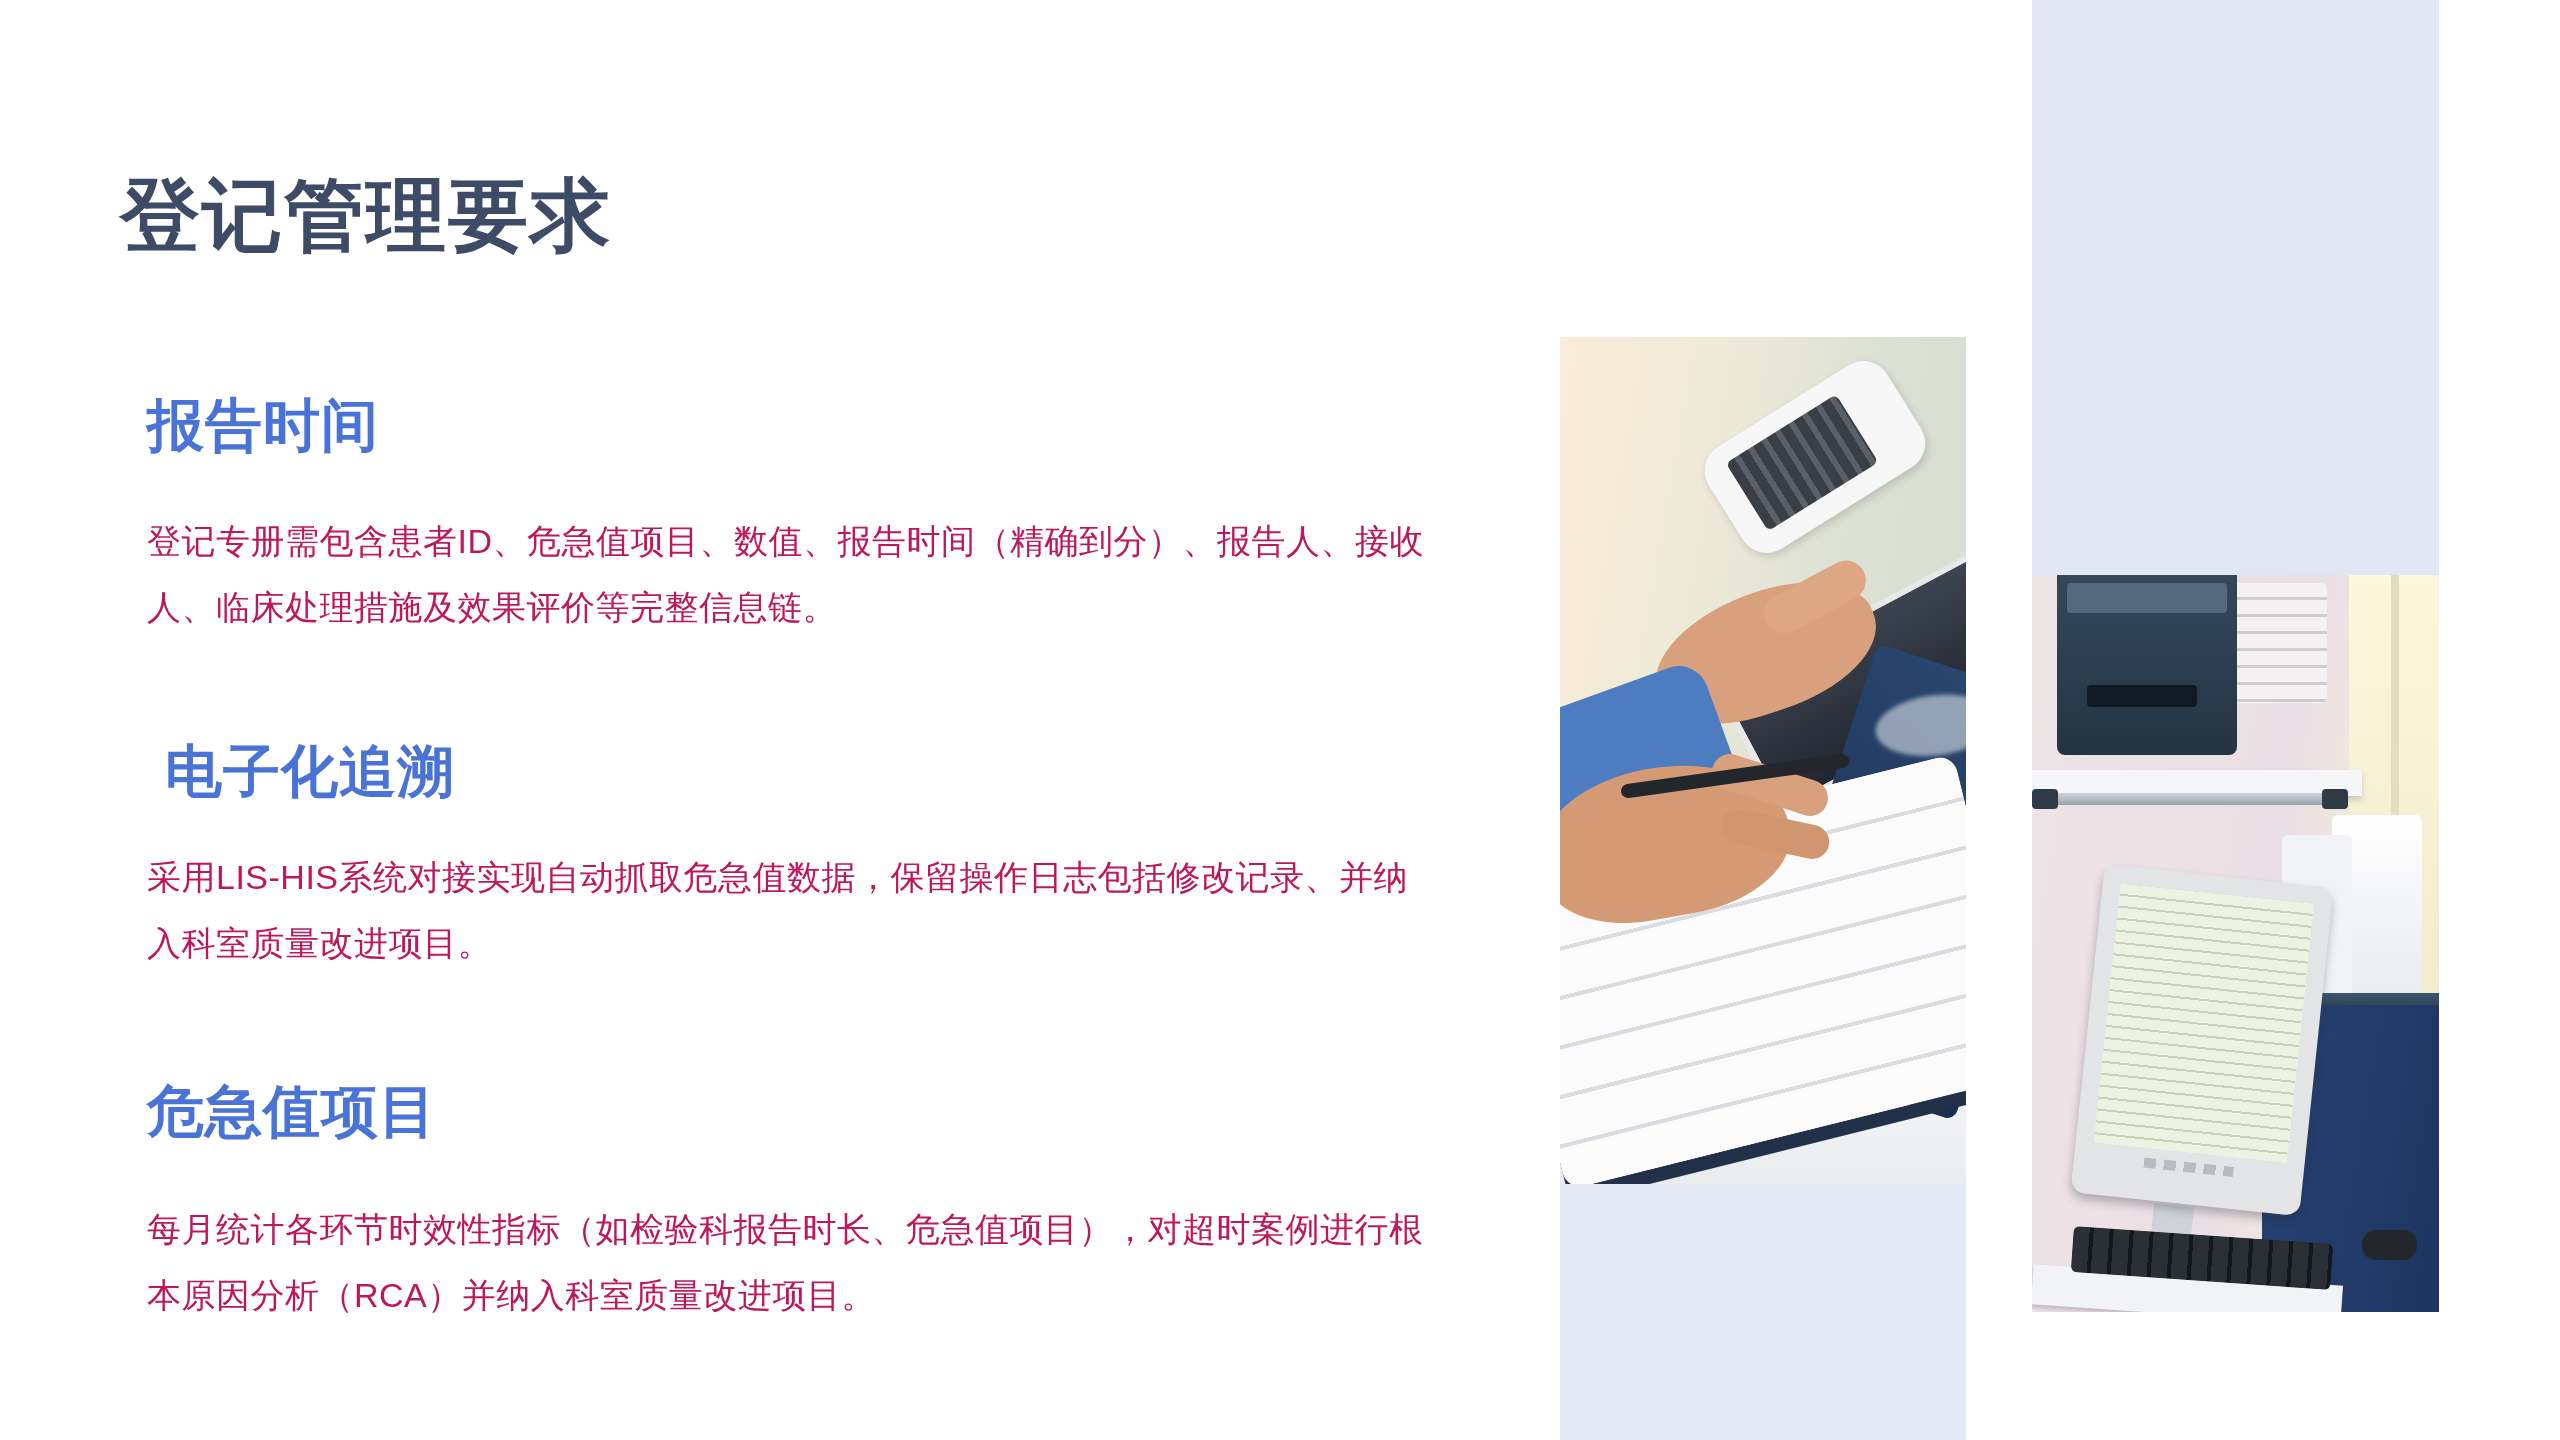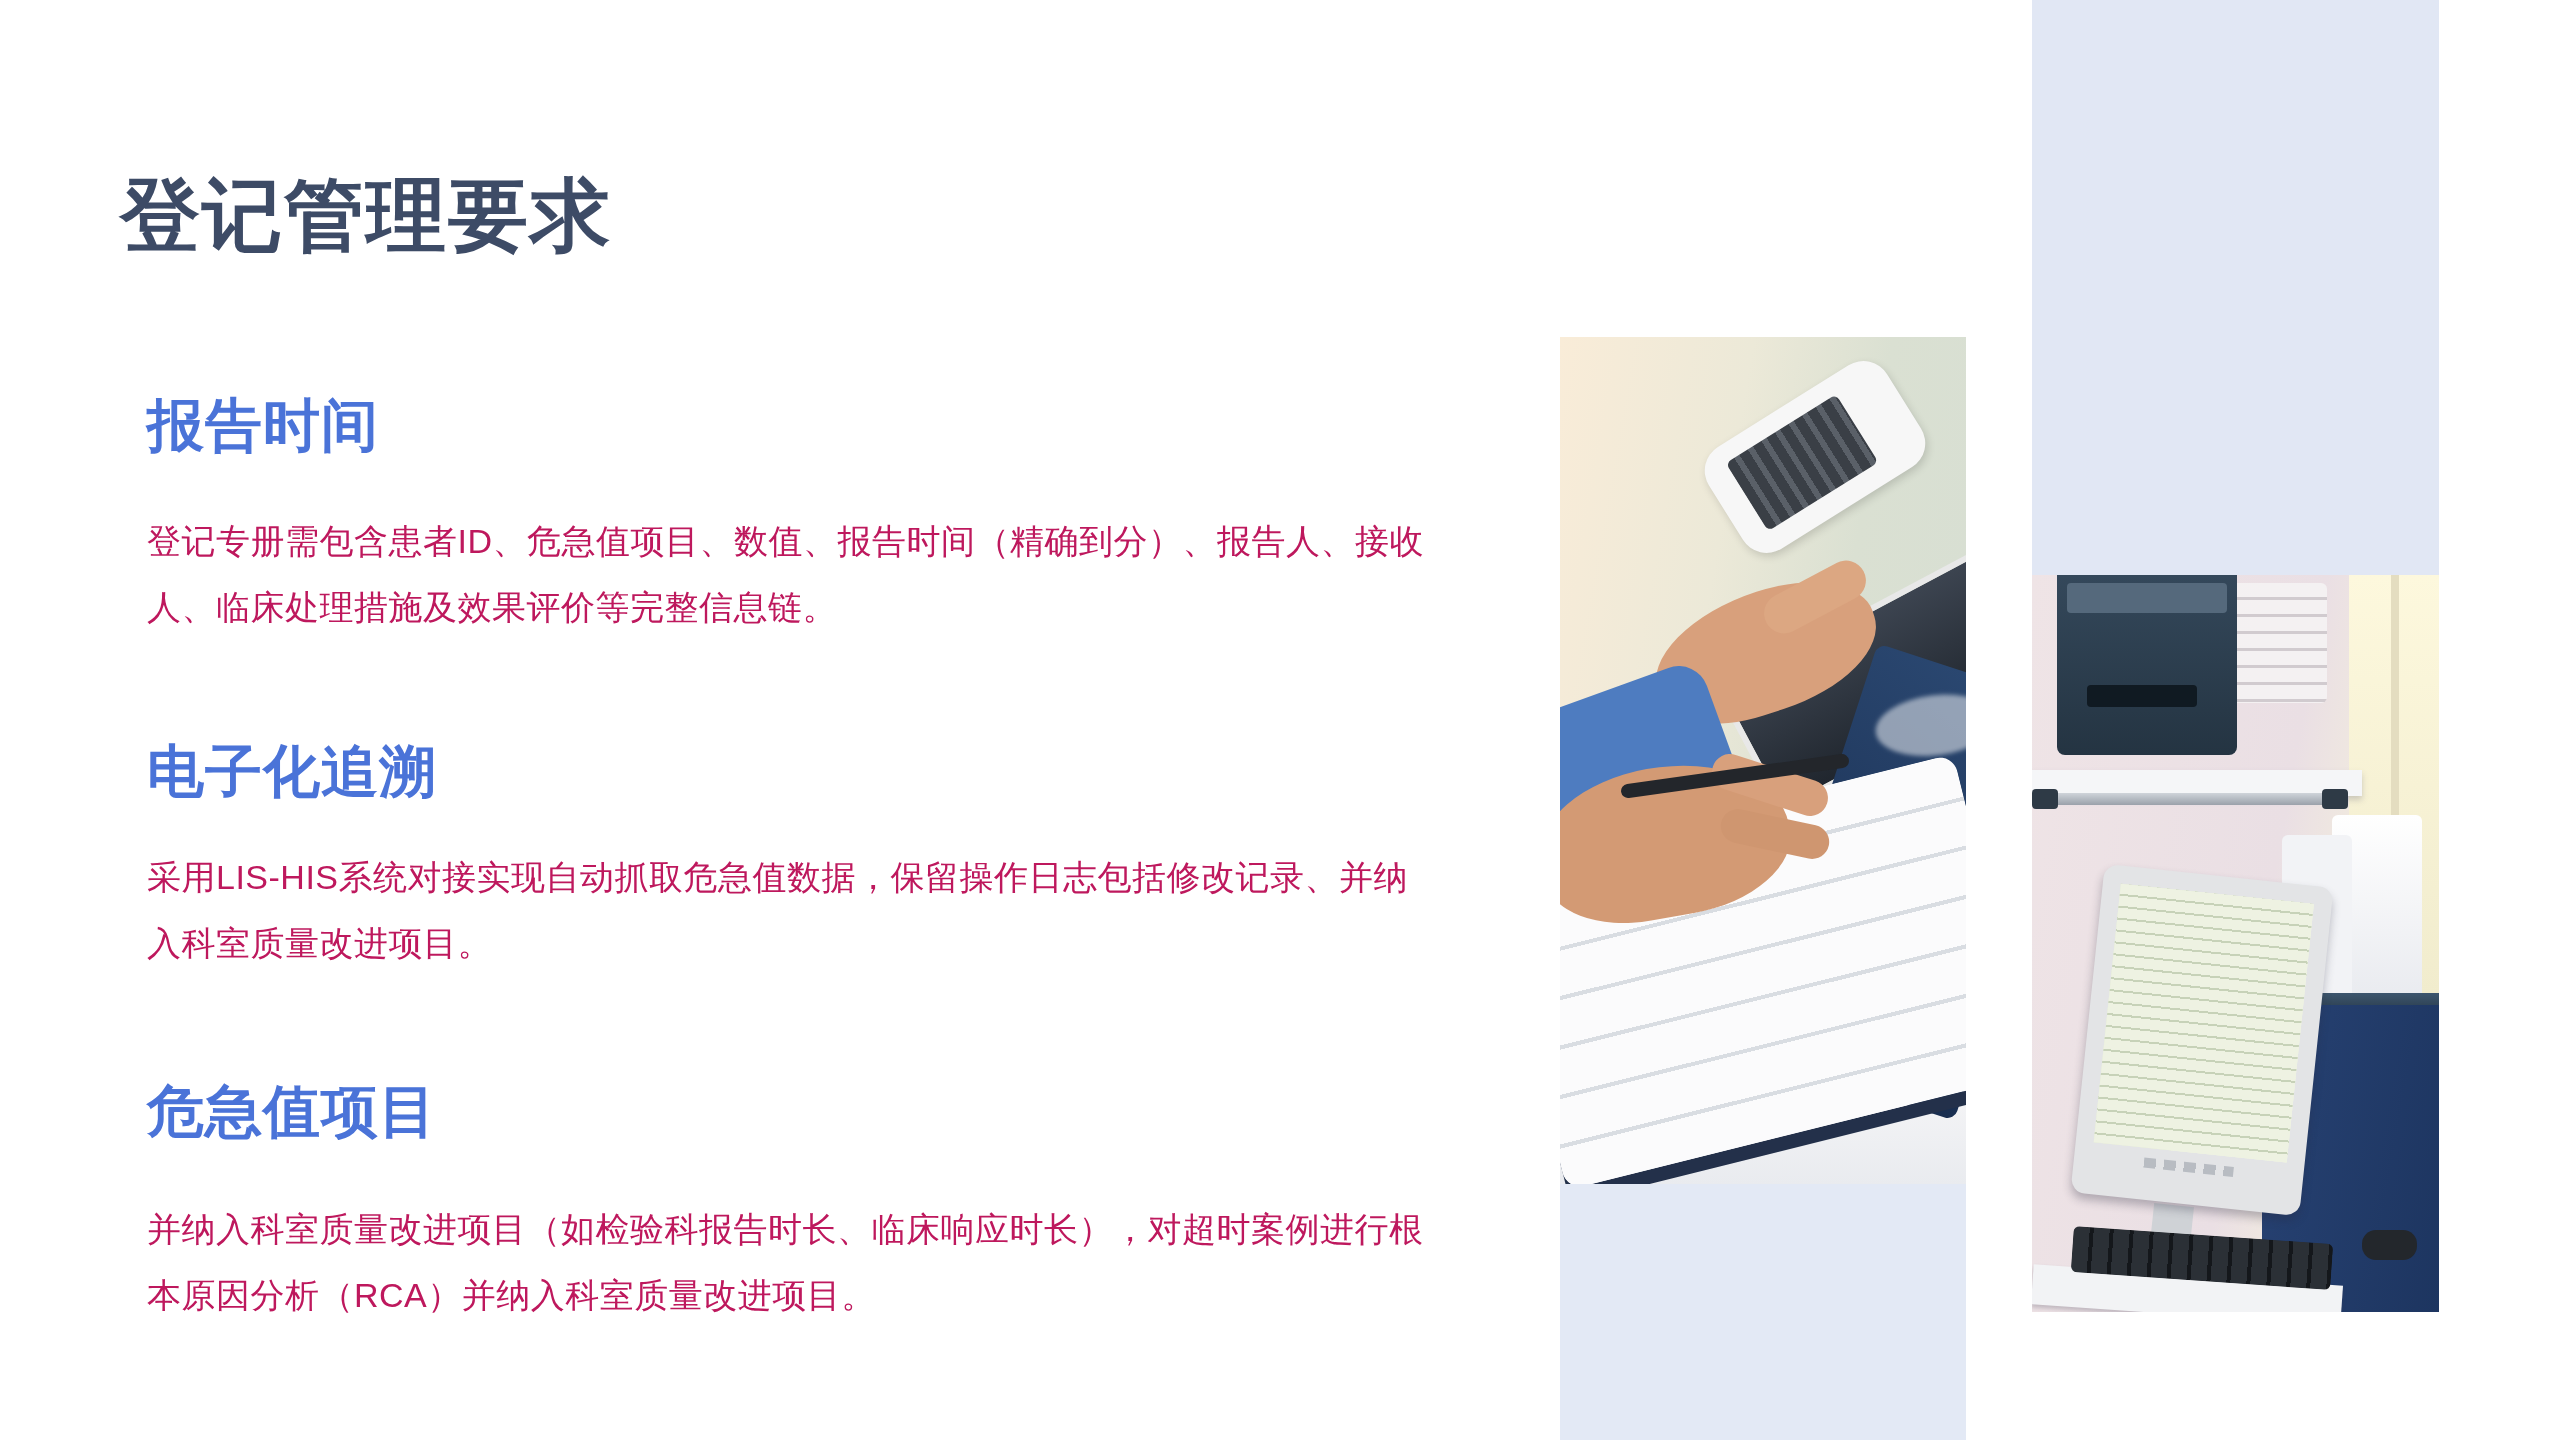--- a/index.html
+++ b/index.html
@@ -20,21 +20,21 @@
     left:147px;
     font-size:57px;line-height:1.2;font-weight:700;
     color:#4a73d8;letter-spacing:1px;
   }
   .section-body{
     left:147px;width:1285px;
     font-size:34px;line-height:66px;
     color:#be185d;letter-spacing:0.5px;
   }
   .h1{top:344px;} .b1{top:474px;}
-  .h2{top:690px;} .b2{top:810px;}
+  .h2{top:690px;margin-left:18px;} .b2{top:810px;}
   .h3{top:1030px;} .b3{top:1162px;}
   
   .band-top-right{
     left:2032px;top:0;width:407px;height:575px;
     background:#e1e7f4;
   }
   .band-bottom-left{
     left:1560px;top:1184px;width:406px;height:256px;
     background:#e3e9f5;
   }
@@ -96,21 +96,21 @@
 
 <h1 class="abs slide-title">登记管理要求</h1>
 
 <h2 class="abs section-heading h1">报告时间</h2>
 <p class="abs section-body b1">登记专册需包含患者ID、危急值项目、数值、报告时间（精确到分）、报告人、接收人、临床处理措施及效果评价等完整信息链。</p>
 
 <h2 class="abs section-heading h2">电子化追溯</h2>
 <p class="abs section-body b2">采用LIS-HIS系统对接实现自动抓取危急值数据，保留操作日志包括修改记录、并纳入科室质量改进项目。</p>
 
 <h2 class="abs section-heading h3">危急值项目</h2>
-<p class="abs section-body b3">并纳入科室质量改进项目（如检验科报告时长、临床响应时长），对超时案例进行根本原因分析（RCA）并纳入科室质量改进项目。</p>
+<p class="abs section-body b3">每月统计各环节时效性指标（如检验科报告时长、危急值项目），对超时案例进行根本原因分析（RCA）并纳入科室质量改进项目。</p>
 
 <div class="abs band-top-right"></div>
 <div class="abs band-bottom-left"></div>
 
 <div class="abs photo-left">
   <div class="abs pl-desk"></div>
   <div class="abs pl-phone">
     <div class="abs pl-phone-screen"></div>
   </div>
   <div class="abs pl-tablet"></div>

